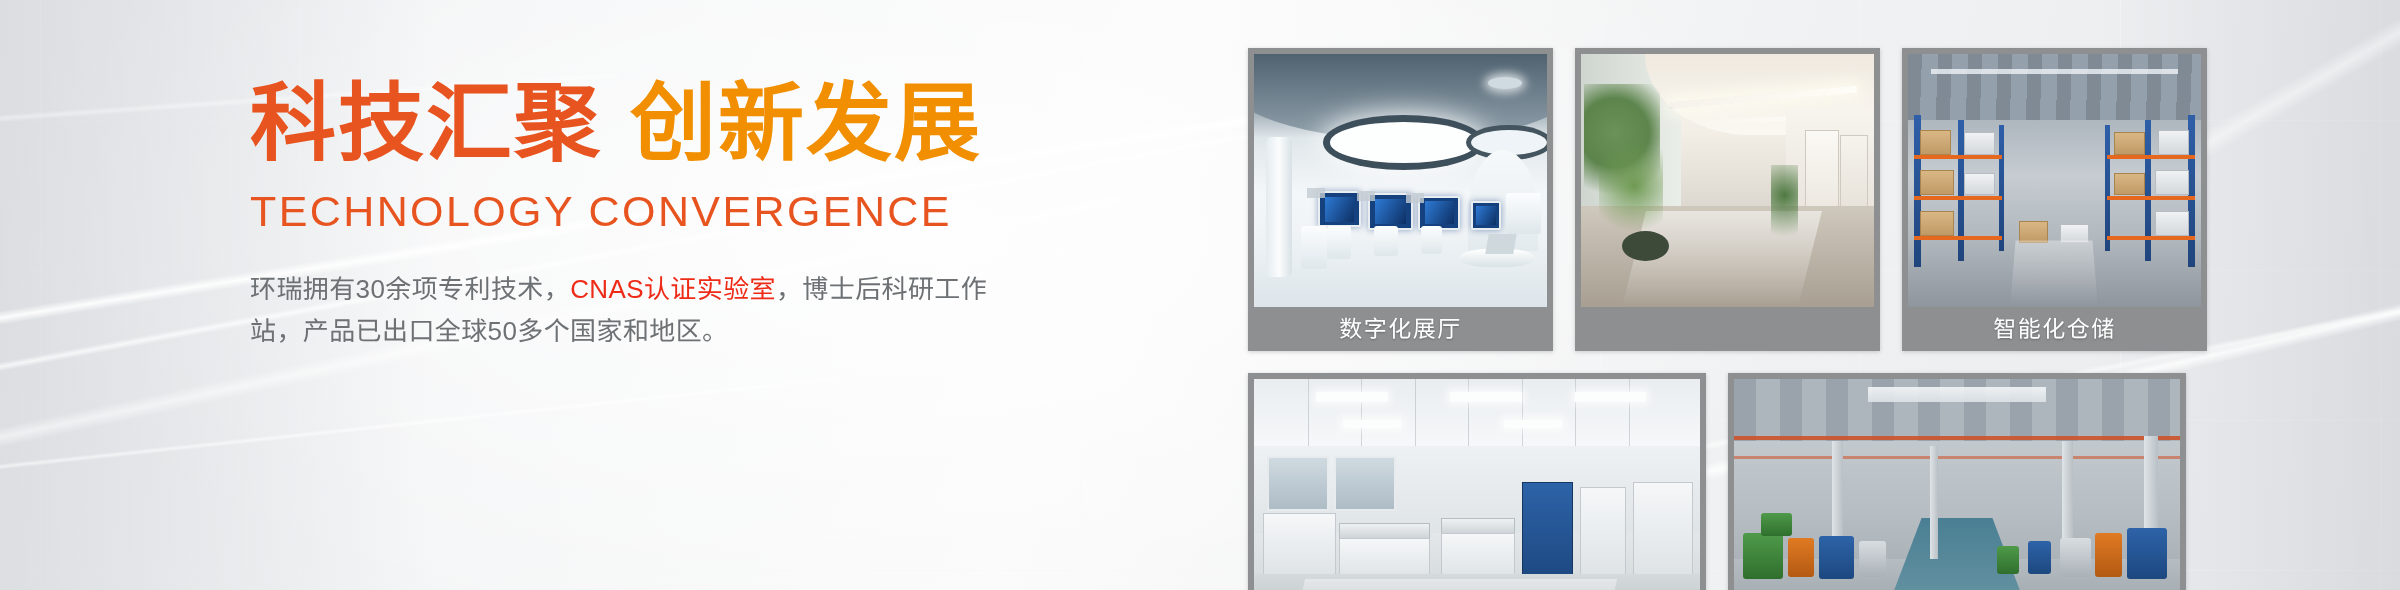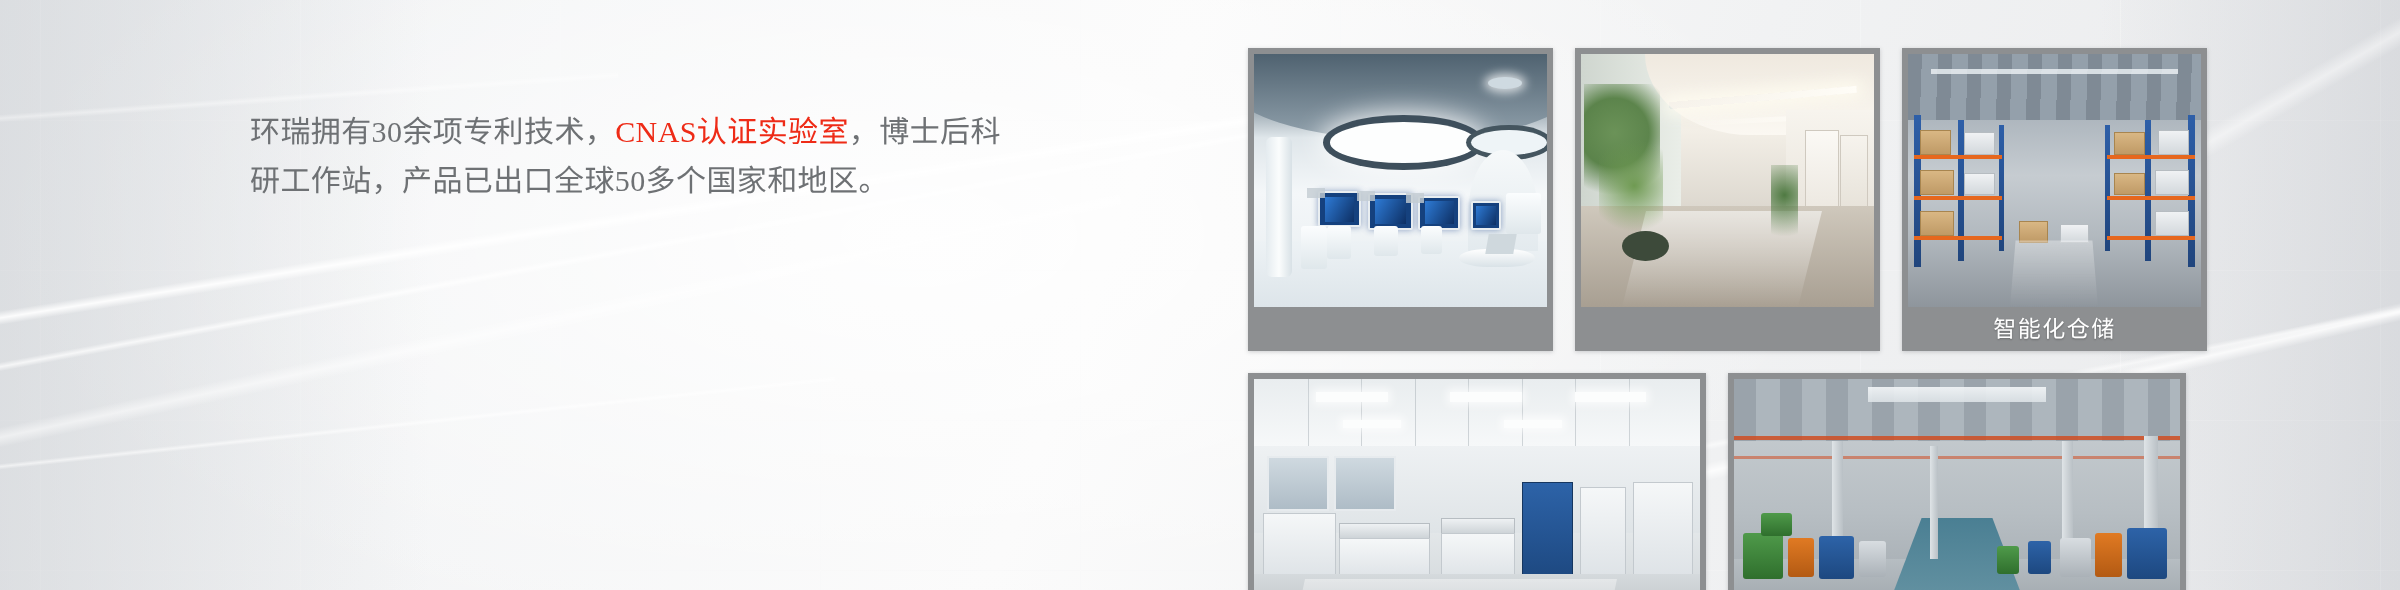--- a/index.html
+++ b/index.html
@@ -64,22 +64,22 @@
   .headline .h-gap{display:inline-block;width:28px;}
   .headline .h-b{color:#f18f00;}
   .eng{
     margin-top:16px;
     color:#e8541f;
     font-size:43px;line-height:1.22;font-weight:400;letter-spacing:2.4px;
     font-family:"Liberation Sans","DejaVu Sans",sans-serif;
   }
   .body-copy{
     margin-top:30px;
-    color:#6e7174;font-size:30px;line-height:1.62;letter-spacing:.4px;
-    font-family:Liberation Serif, serif;
+    color:#6e7174;font-size:26px;line-height:1.62;letter-spacing:.4px;
+    font-family:Liberation Sans, sans-serif;
     max-width:770px;
   }
   .body-copy .hl{color:#ee2b17;}
 
   
   .grid{position:absolute;left:1248px;top:48px;width:1108px;}
   .grid-row{display:flex;gap:22px;}
   .grid-row + .grid-row{margin-top:22px;}
   .card{
     background:#8d8f91;
@@ -228,21 +228,25 @@
   <div class="streak s1"></div>
   <div class="streak s2"></div>
   <div class="streak s3"></div>
   <div class="streak s4"></div>
   <div class="streak s5"></div>
   <div class="streak s6"></div>
   <div class="streak s7"></div>
   <div class="streak s8"></div>
 
   <div class="copy">
+    <div class="headline">
+      <span class="h-a">科技汇聚</span><span class="h-gap"></span><span class="h-b">创新发展</span>
+    </div>
     <div class="eng">
+      <div>TECHNOLOGY CONVERGENCE</div>
     </div>
     <p class="body-copy"><span>环瑞拥有30余项专利技术，</span><span class="hl">CNAS认证实验室</span><span>，博士后科研工作站，产品已出口全球50多个国家和地区。</span></p>
   </div>
 
   <div class="grid">
 
     <div class="grid-row">
 
       <div class="card card-r1">
         <div class="photo p1">
@@ -271,20 +275,21 @@
             <div class="note" style="left:52%;top:55%;"></div>
             <div class="pod" style="left:16%;top:68%;width:9%;height:17%;"></div>
             <div class="pod" style="left:25%;top:68%;width:8%;height:13%;"></div>
             <div class="pod" style="left:41%;top:68%;width:8%;height:12%;"></div>
             <div class="pod" style="left:57%;top:68%;width:7%;height:11%;"></div>
             <div class="pod" style="left:86%;top:55%;width:12%;height:16%;"></div>
             <div class="desk"></div>
               <div class="lap"></div>
           </div>
         </div>
+        <div class="caption">数字化展厅</div>
       </div>
 
       <div class="card card-r1">
         <div class="photo p2">
           <div class="scene office">
             <div class="wall-l"></div>
               <div class="ceil"></div>
             <div class="cove"></div>
               <div class="cove2"></div>
             <div class="wall-r"></div>

